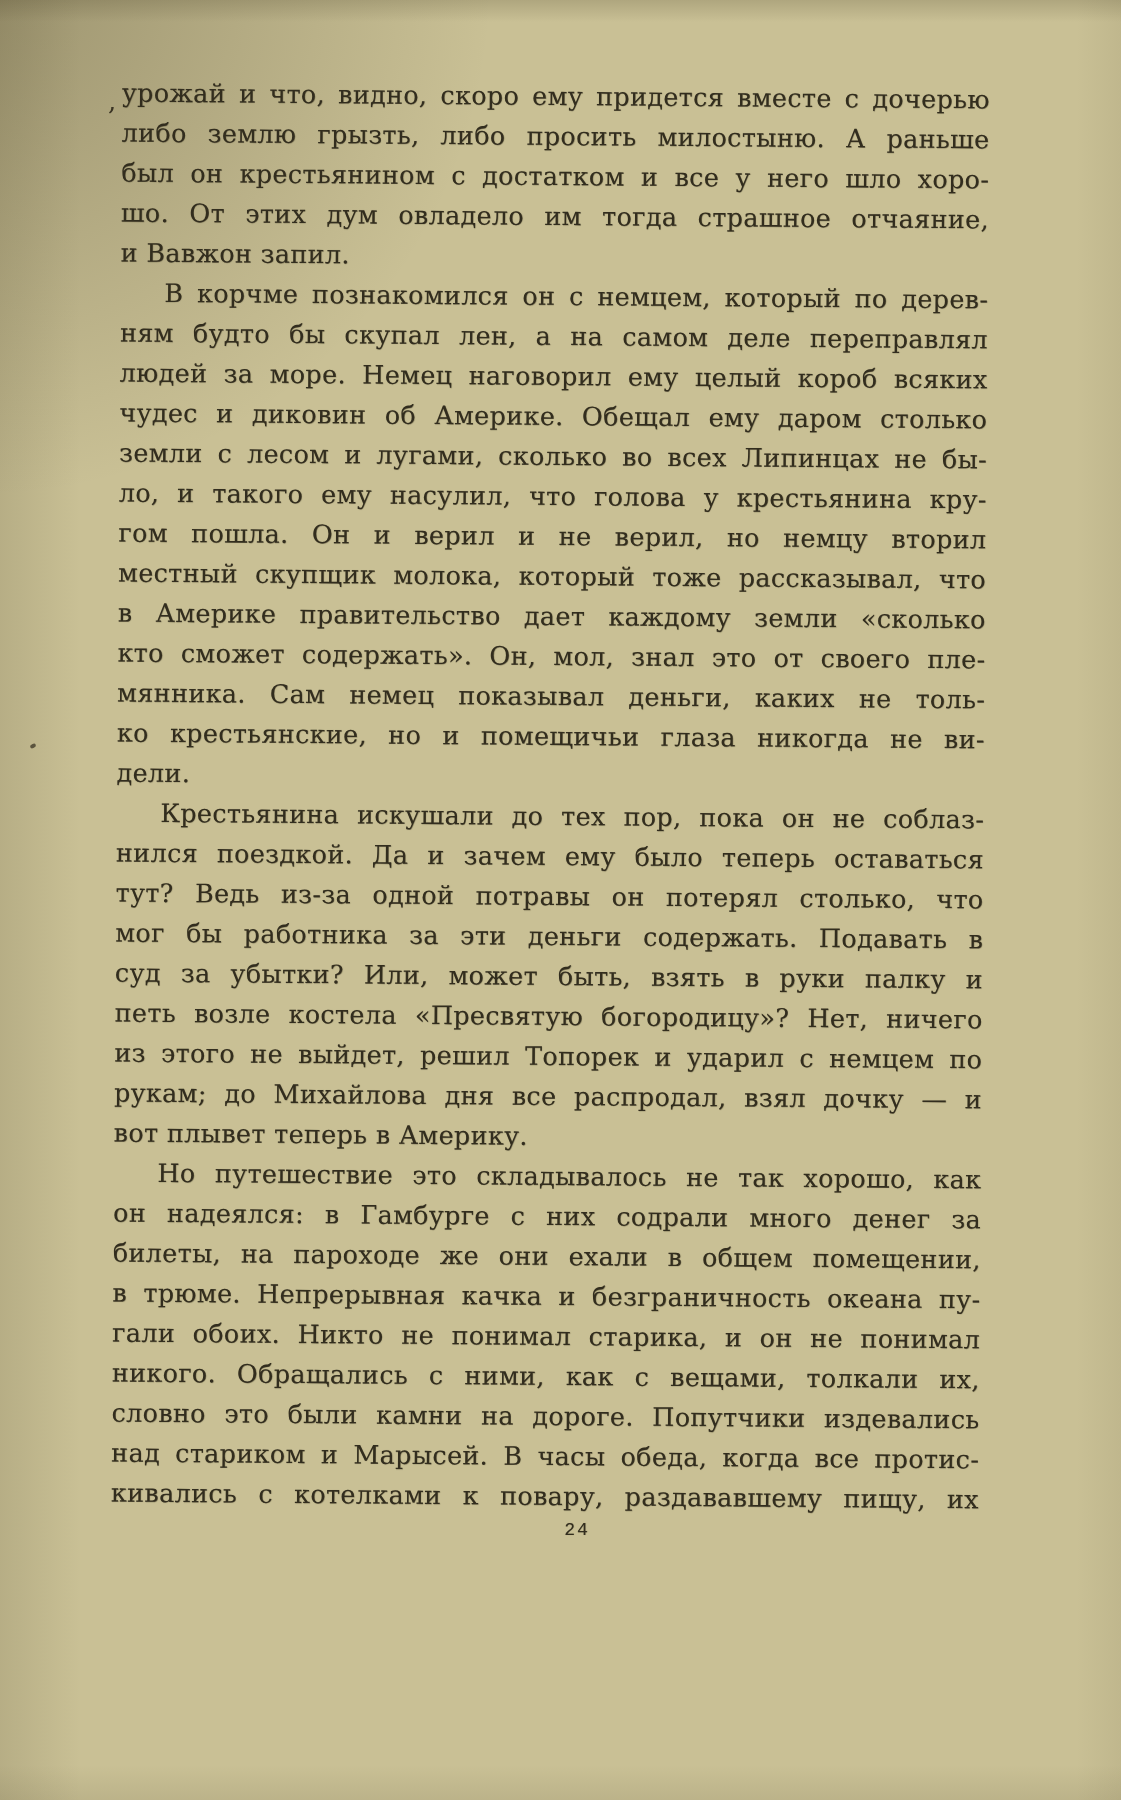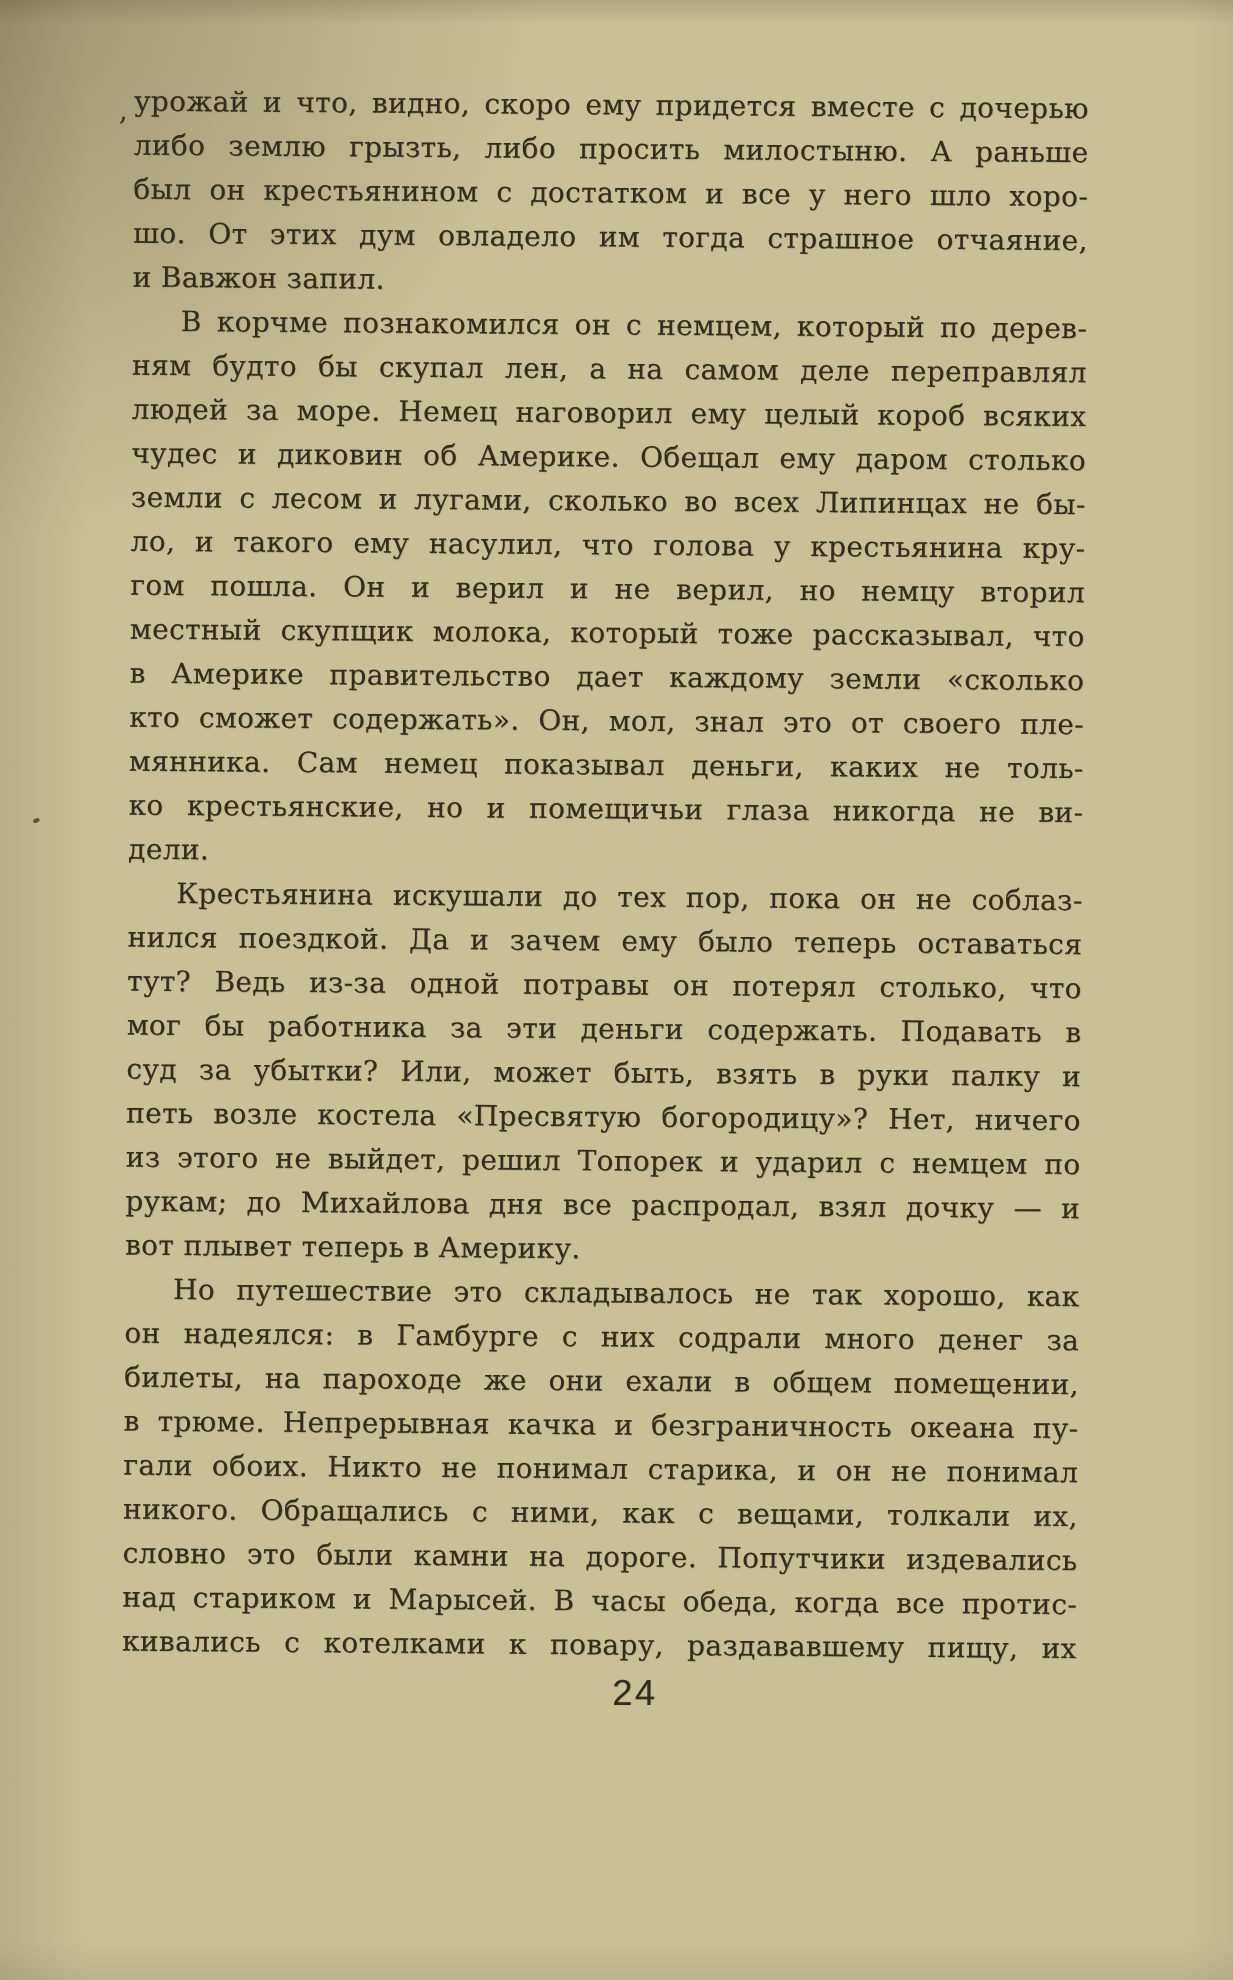--- a/index.html
+++ b/index.html
@@ -26,22 +26,22 @@
     font-family:"DejaVu Serif","Liberation Serif",serif;
     font-size:25.5px;line-height:40px;height:40px;
     color:#322d1e;letter-spacing:.3px;
     text-align:justify;
     text-shadow:.4px .4px .7px rgba(46,40,22,.45);
   }
   .line.j{text-align-last:justify;}
   .line.ind{text-indent:44px;}
   .page-number{
     position:absolute;top:1520px;left:577px;transform:translateX(-50%);
-    font-family:Liberation Sans, sans-serif;
-    font-size:33px;color:#322d1e;letter-spacing:2px;
+    font-family:Liberation Mono, monospace;
+    font-size:18px;color:#322d1e;letter-spacing:2px;
     text-shadow:.4px .4px .7px rgba(46,40,22,.45);
   }
   .mark-comma{
     position:absolute;left:108px;top:86px;
     font-family:"DejaVu Serif","Liberation Serif",serif;
     font-size:26px;color:#3a3424;
   }
   .mark-dot{
     position:absolute;left:30px;top:744px;width:6px;height:4px;
     background:rgba(58,52,36,.75);border-radius:50%/60%;

